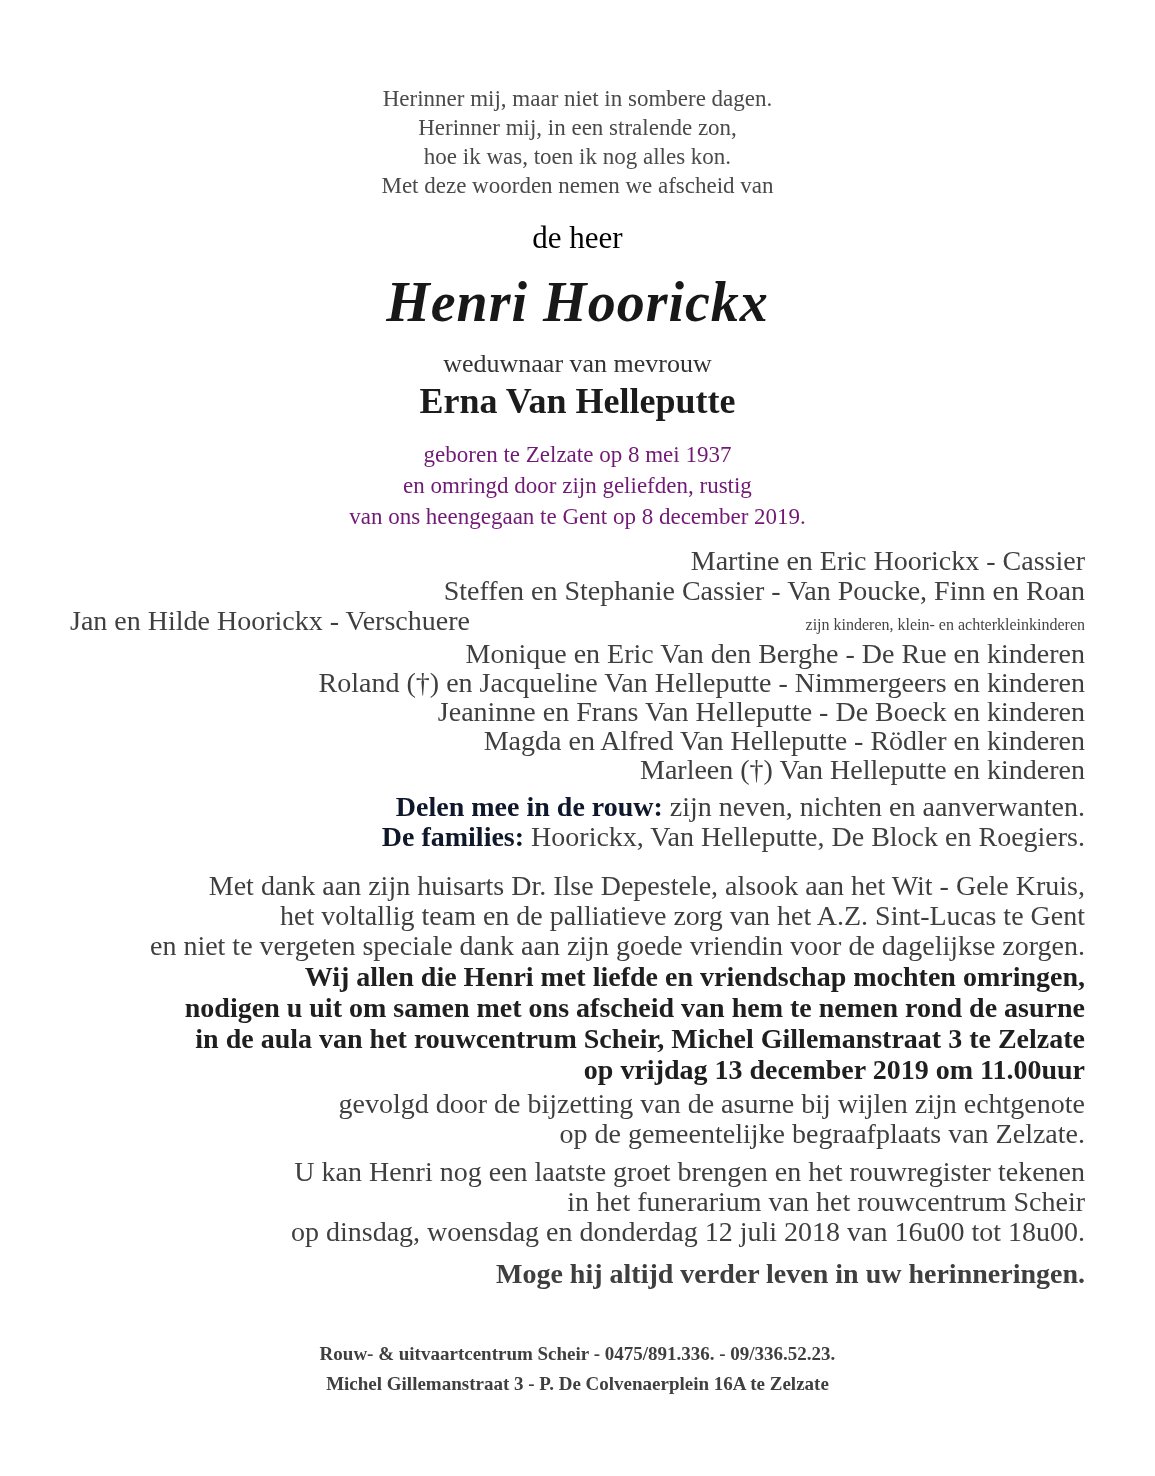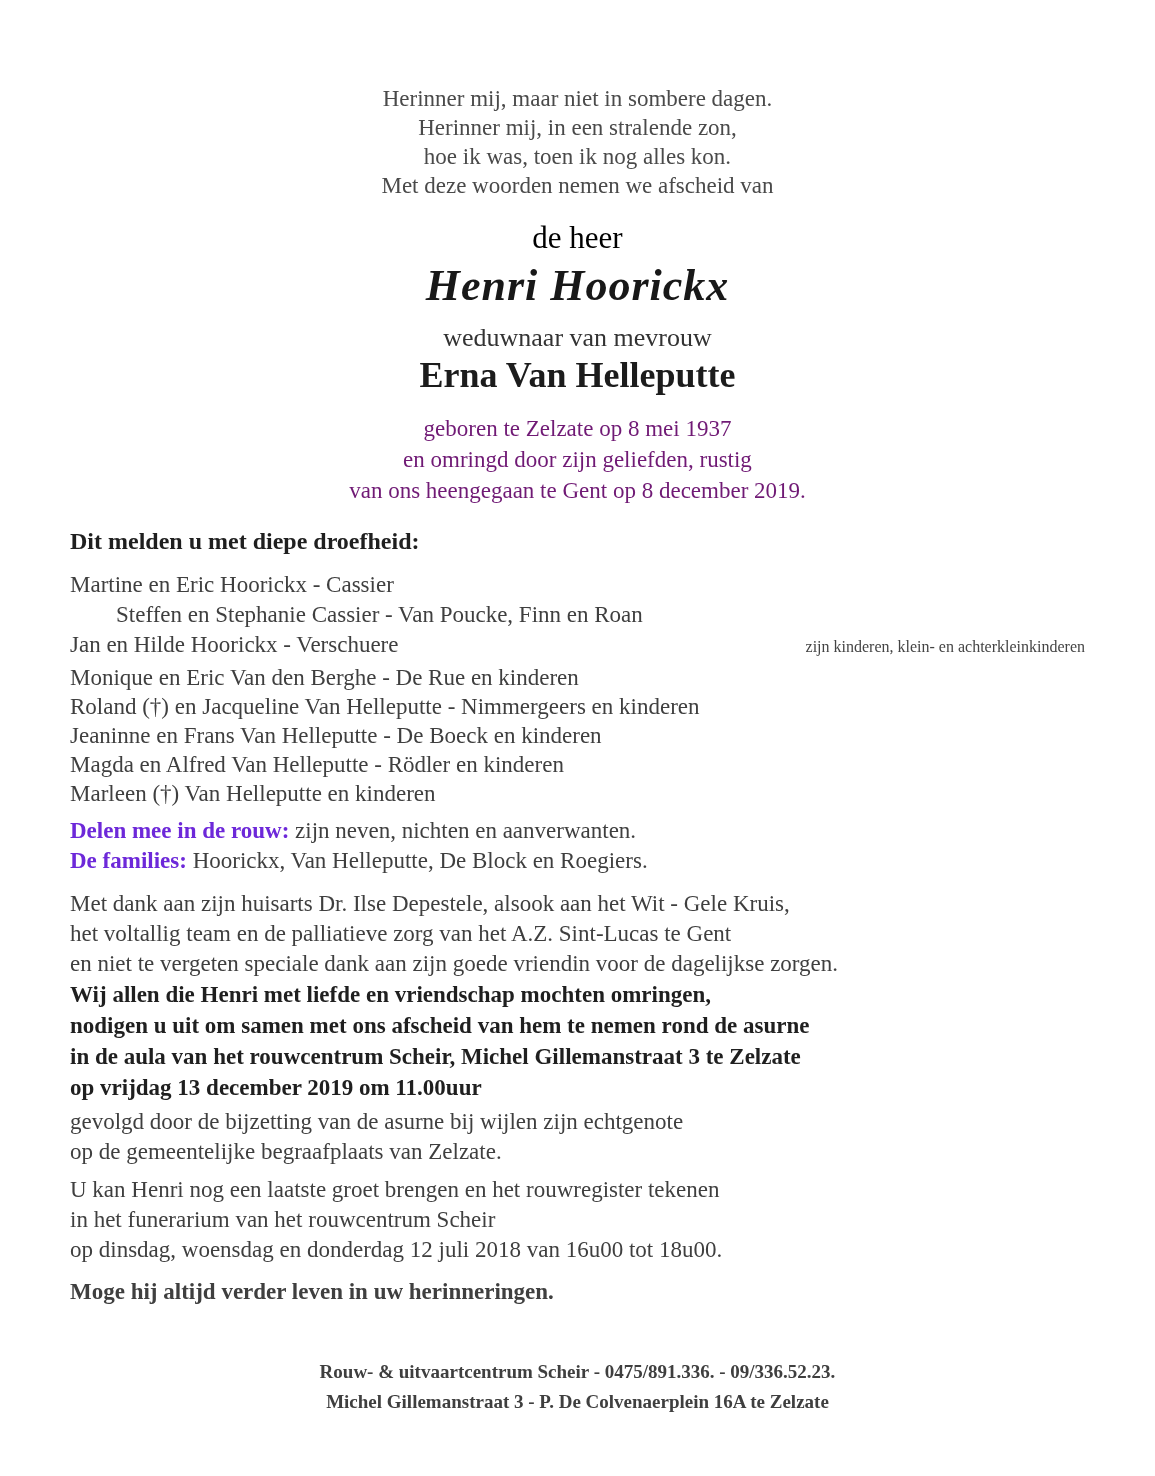--- a/index.html
+++ b/index.html
@@ -14,45 +14,45 @@
     font-family: "Liberation Serif", "DejaVu Serif", serif;
     color: #3f3f3f;
     overflow: hidden;
   }
   .center { text-align: center; }
 
   .poem { font-size: 23px; line-height: 29px; color: #4a4a4a; }
 
   .salutation { margin-top: 20px; font-size: 31px; line-height: 36px; color: #000000; }
   .deceased-name {
-    margin: 0; font-size: 44px; line-height: 60px;
+    margin: 16px; font-size: 56px; line-height: 60px;
     font-weight: bold; font-style: italic; color: #181818;
     letter-spacing: 1px;
   }
   .relation { margin-top: 6px; font-size: 26px; line-height: 32px; color: #333; }
   .spouse { font-size: 36px; line-height: 42px; font-weight: bold; color: #1c1c1c; }
 
   .life { margin-top: 17px; font-size: 23px; line-height: 31px; color: #701a75; }
 
   .announce-heading { margin-top: 20px; font-size: 24px; line-height: 30px; font-weight: bold; color: #1f1f1f; }
 
-  .body-line { font-size: 23px; line-height: 30px; }
+  .body-line { font-size: 28px; line-height: 30px; text-align: right; }
   .fam1 { margin-top: 14px; }
   .fam1 .indent { padding-left: 46px; }
   .fam-row { display: flex; justify-content: space-between; align-items: baseline; }
   .right-note { font-size: 16px; color: #444; white-space: nowrap; }
 
   .fam2 { margin-top: 3px; }
   .fam2 .body-line { line-height: 29px; }
 
   .mourning-block { margin-top: 8px; }
-  .label-bold { font-weight: bold; color: #6d28d9; }
+  .label-bold { font-weight: bold; color: #0f172a; }
   .label-bold::after { content: " "; }
 
-  .thanks { margin-top: 13px; }
+  .thanks { margin-top: 19px; }
   .invitation { font-weight: bold; color: #1f1f1f; }
   .invitation .body-line { line-height: 31px; }
   .interment { margin-top: 4px; }
   .visitation { margin-top: 8px; }
   .closing { margin-top: 12px; font-weight: bold; }
 
   .footer { margin-top: 50px; font-size: 19px; line-height: 30px; color: #3f3f3f; font-weight: bold; }
 </style>
 </head>
 <body>
@@ -70,21 +70,20 @@
   <h1 class="deceased-name center">Henri Hoorickx</h1>
   <div class="relation center">weduwnaar van mevrouw</div>
   <div class="spouse center">Erna Van Helleputte</div>
 
   <div class="life center">
     <div class="life-line">geboren te Zelzate op 8 mei 1937</div>
     <div class="life-line">en omringd door zijn geliefden, rustig</div>
     <div class="life-line">van ons heengegaan te Gent op 8 december 2019.</div>
   </div>
 
-  <div class="announce-heading">Dit melden u met diepe droefheid:</div>
 
   <div class="fam1">
     <div class="body-line">Martine en Eric Hoorickx - Cassier</div>
     <div class="body-line indent">Steffen en Stephanie Cassier - Van Poucke, Finn en Roan</div>
     <div class="fam-row">
       <div class="body-line">Jan en Hilde Hoorickx - Verschuere</div>
       <div class="right-note">zijn kinderen, klein- en achterkleinkinderen</div>
     </div>
   </div>
 

